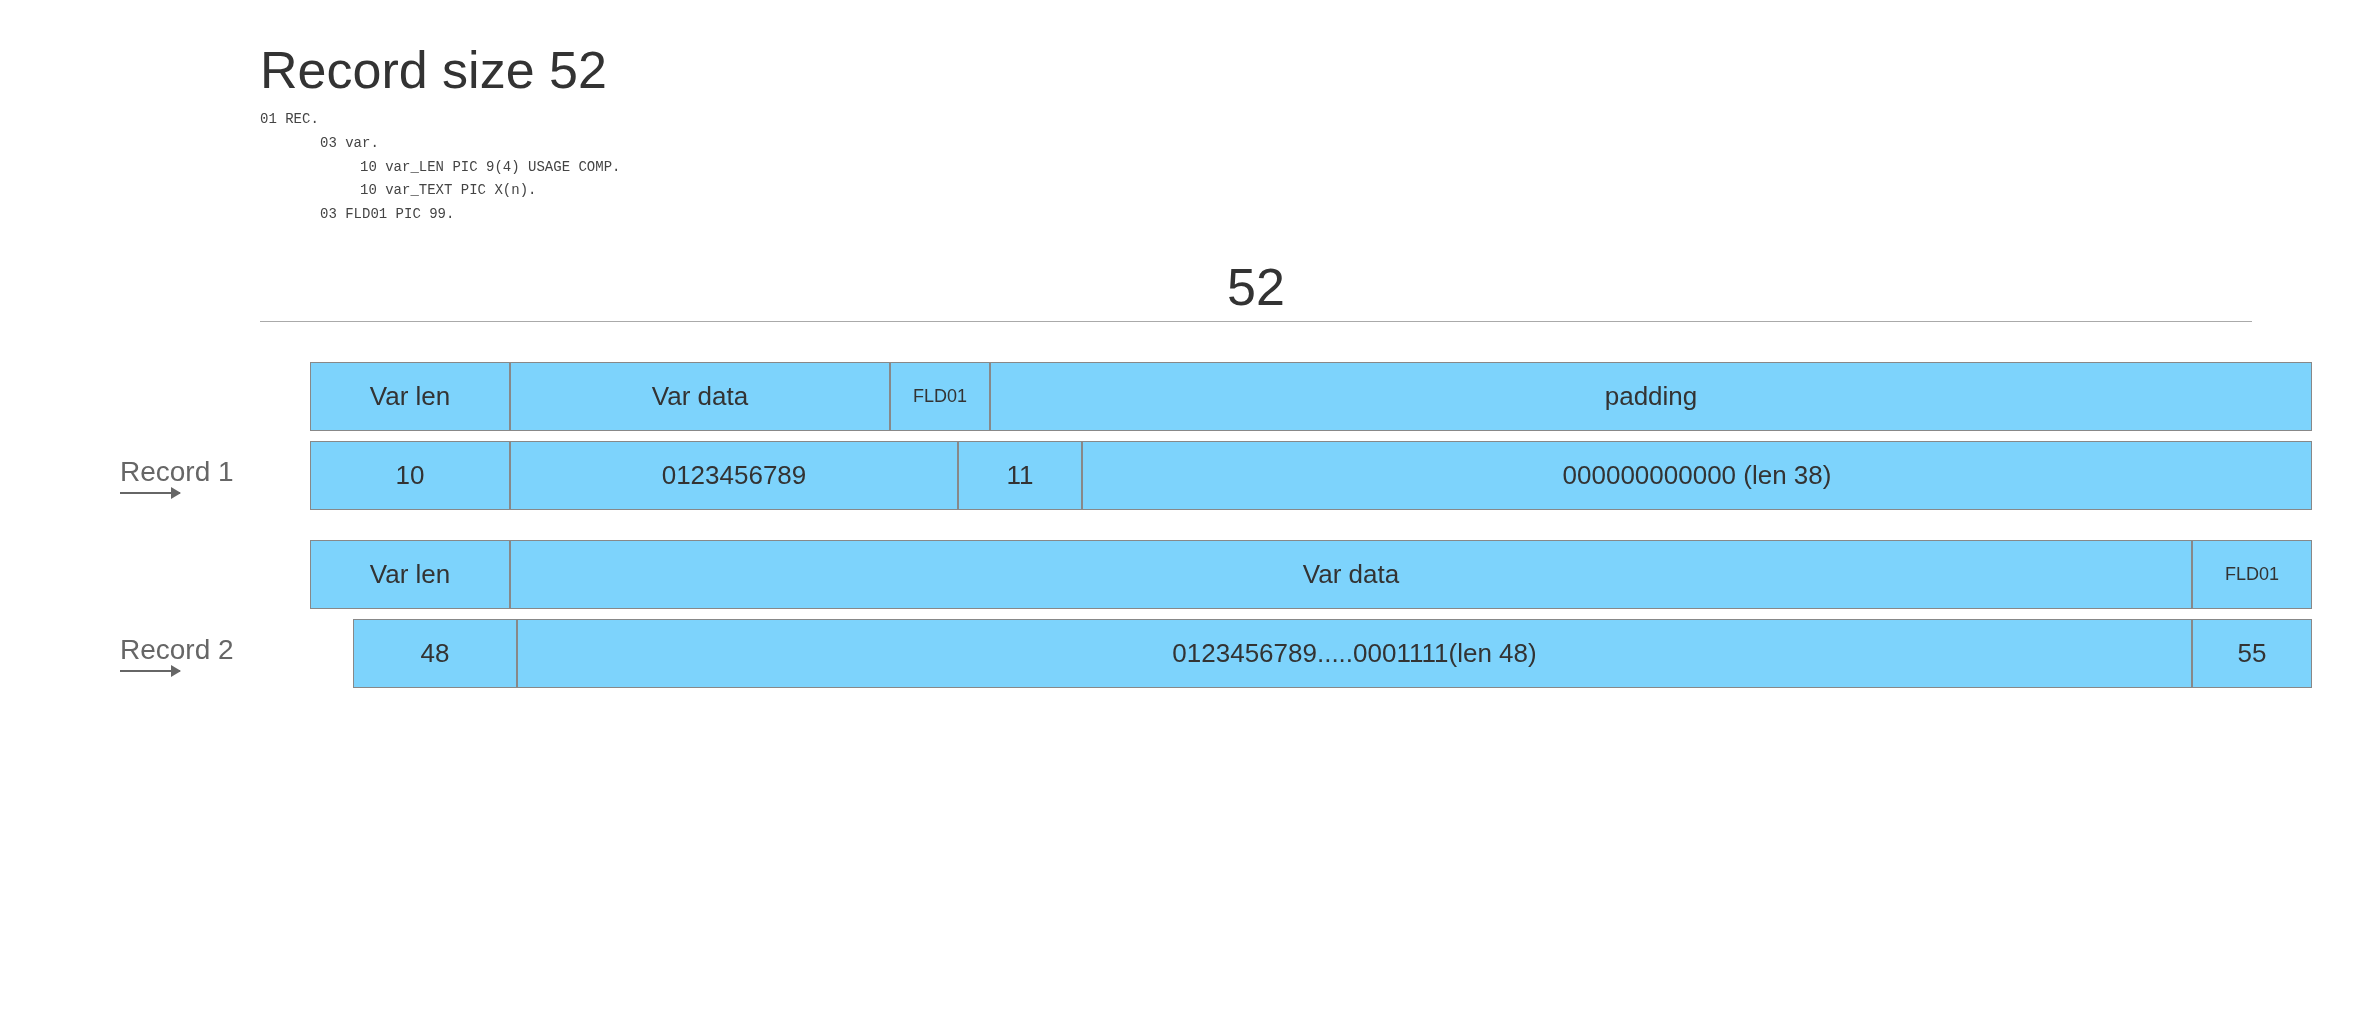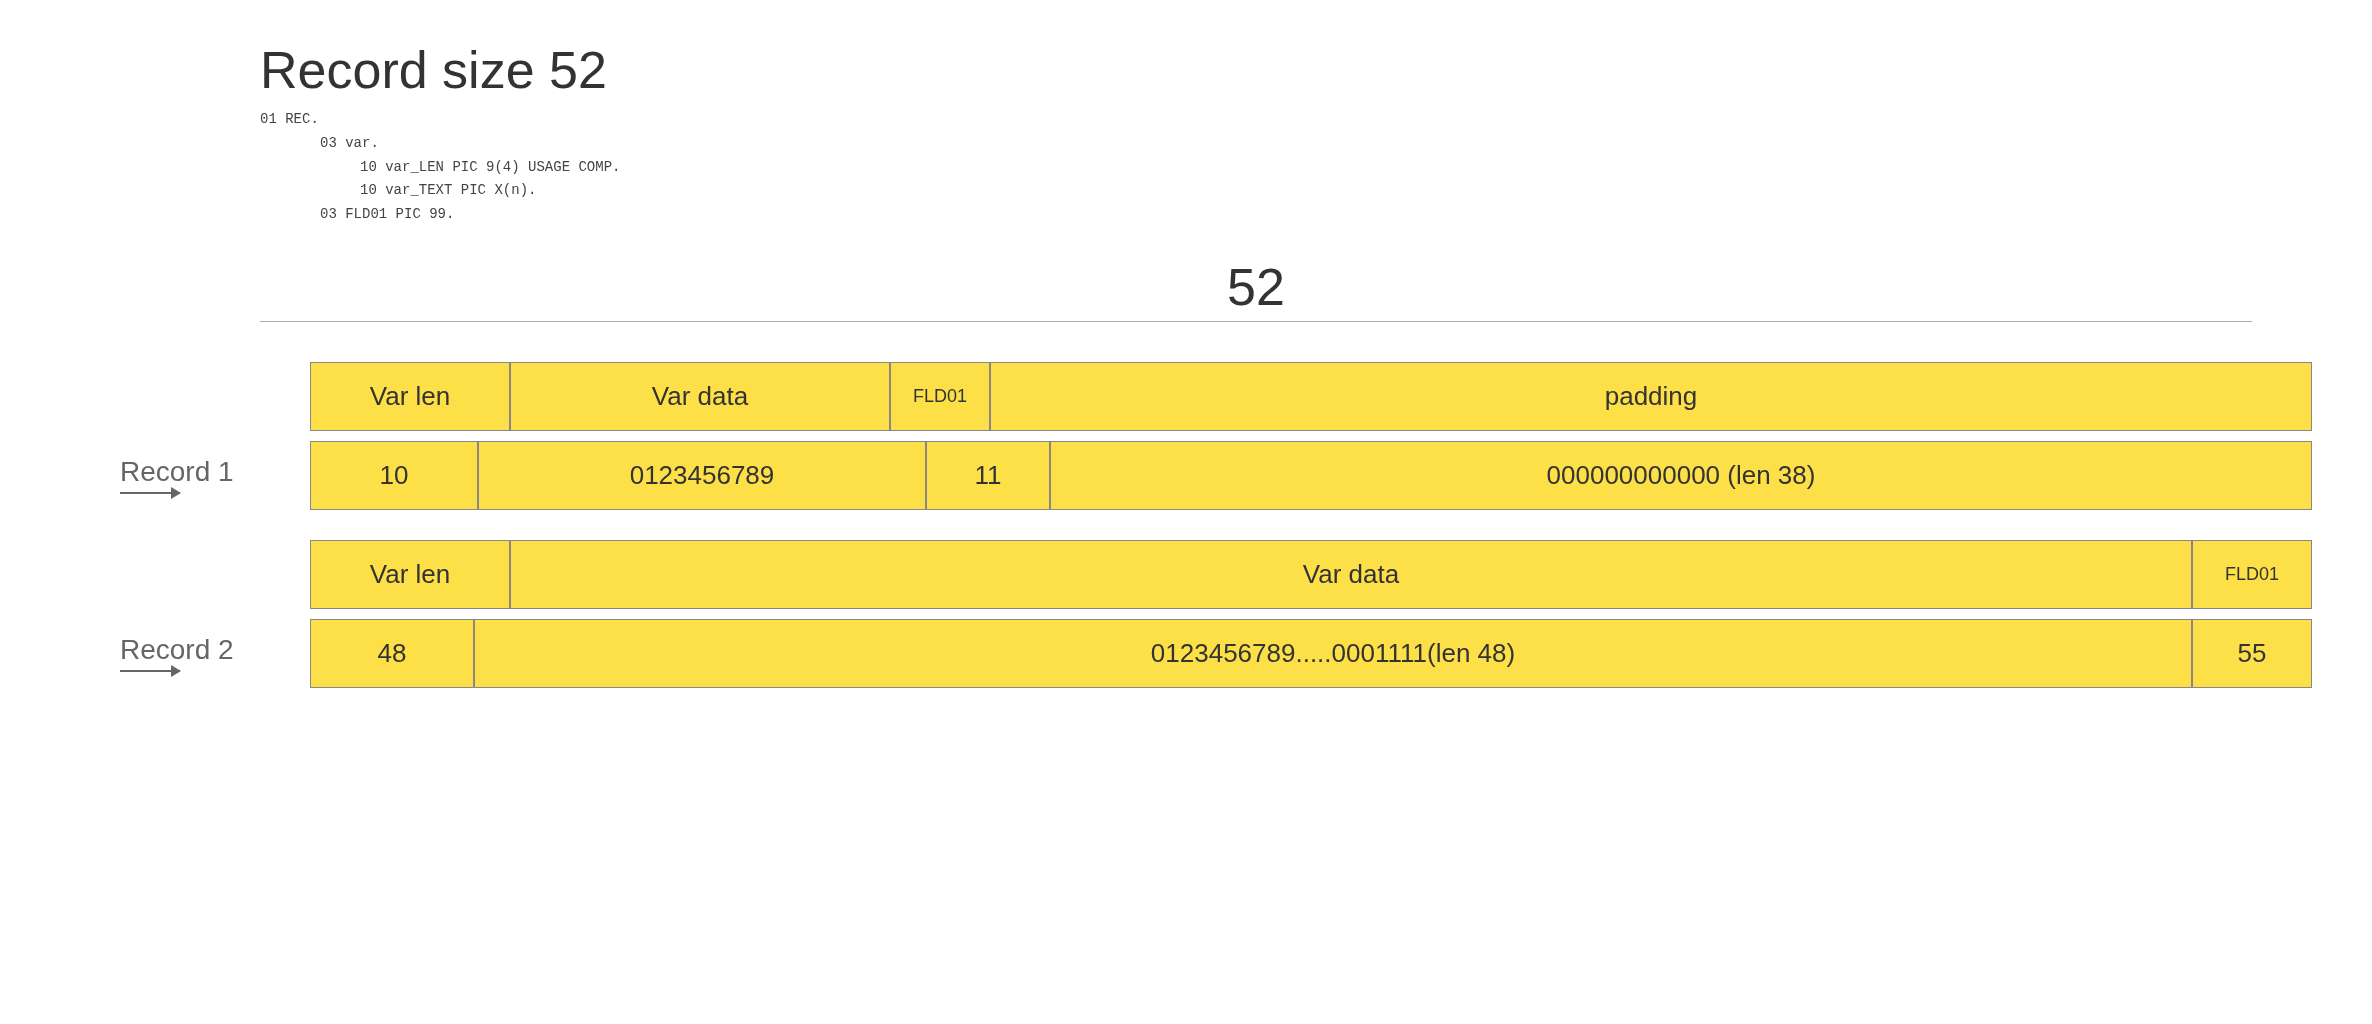--- a/index.html
+++ b/index.html
@@ -120,35 +120,35 @@
     }
 
     .field-cell {
       border: 1.5px solid #888888;
       display: flex;
       align-items: center;
       justify-content: center;
       font-size: 26px;
       color: #333333;
       padding: 18px 10px;
-      background: #fde047;
+      background: #7dd3fc;
     }
 
     .field-cell.small-text {
       font-size: 18px;
     }
 
     
     .r1-varlen { width: 200px; }
     .r1-vardata { width: 380px; }
     .r1-fld01 { width: 100px; font-size: 18px; }
     .r1-padding { flex: 1; }
 
     
-    .r1-data-varlen { width: 168px; }
+    .r1-data-varlen { width: 200px; }
     .r1-data-vardata { width: 448px; }
     .r1-data-fld01 { width: 124px; }
     .r1-data-padding { flex: 1; }
 
     
     .r2-varlen { width: 200px; }
     .r2-vardata { flex: 1; }
     .r2-fld01 { width: 120px; font-size: 18px; }
 
     
@@ -219,21 +219,21 @@
     </div>
     <div class="table-container">
       <div class="field-row">
         <div class="field-cell r2-varlen">Var len</div>
         <div class="field-cell r2-vardata">Var data</div>
         <div class="field-cell r2-fld01 small-text">FLD01</div>
       </div>
     </div>
   </div>
 
-  <div class="record-group" style="margin-top: 0;">
+  <div class="record-group" style="margin-top: 0; gap: 43px;">
     <div class="record-label">
       <span class="record-label-text">Record 2</span>
       <div class="arrow-row">
         <div class="arrow-line"></div>
       </div>
     </div>
     <div class="table-container">
       <div class="field-row">
         <div class="field-cell r2-data-varlen">48</div>
         <div class="field-cell r2-data-vardata">0123456789.....0001111(len 48)</div>

